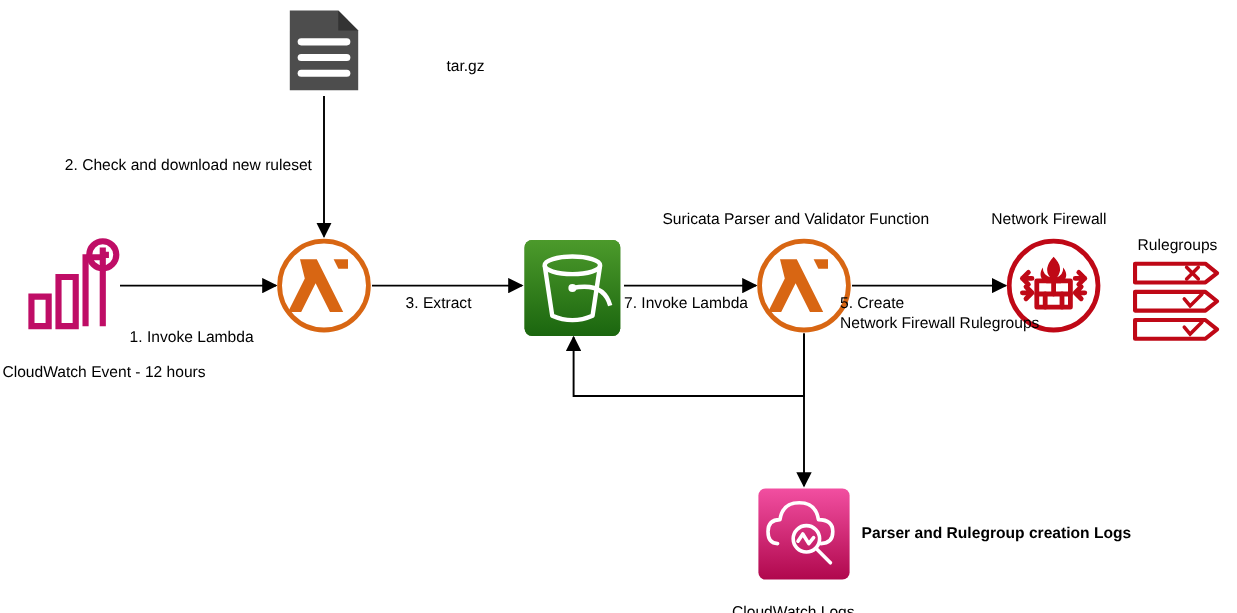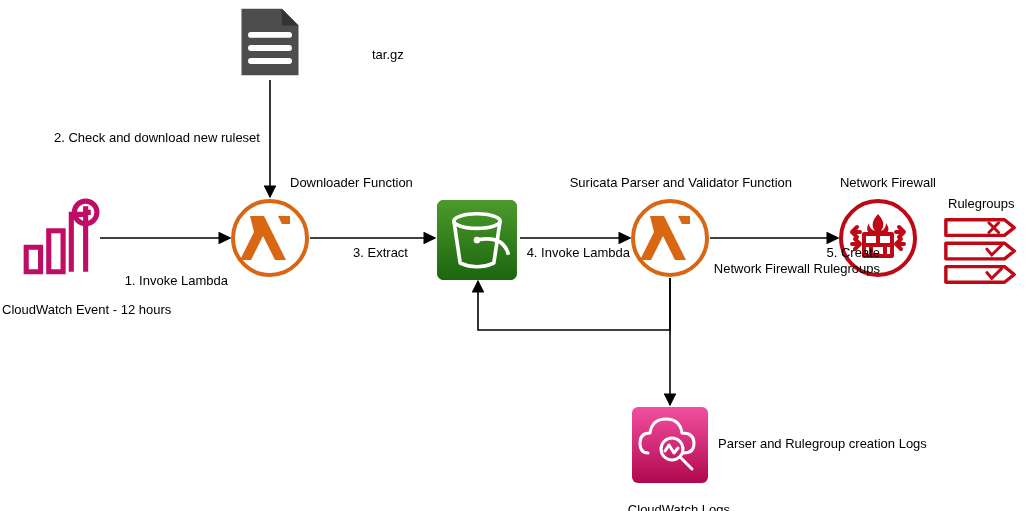--- a/index.html
+++ b/index.html
@@ -1,18 +1,18 @@
 <!DOCTYPE html>
 <html><head>
 <meta charset="utf-8">
 <style>
   html, body { margin:0; padding:0; background:#fff; }
   body { font-family:"Helvetica Neue", Arial, sans-serif; font-size:13px; color:#000; }
   .stage { position:relative; width:1031px; height:511px; }
-  .label { position:absolute; text-align:right; line-height:1.25; }
+  .label { position:absolute; text-align:left; line-height:1.25; }
   .label.left { text-align:left; }
   svg.icon { position:absolute; overflow:visible; }
   
   svg.arrows { position:absolute; left:0; top:0; width:1031px; height:511px; }
 </style>
 </head>
 <body>
 
 <div class="stage">
 
@@ -60,21 +60,20 @@
       <line x1="16" y1="48" x2="48" y2="48"></line>
     </g>
   </svg>
   <div class="label left" style="left:372px; top:47px; width:60px;">tar.gz</div>
 
   <svg class="icon" style="left:230px; top:198px;" width="80" height="80" viewBox="0 0 80 80">
     <circle cx="40" cy="40" r="37" fill="none" stroke="#d86613" stroke-width="4"></circle>
     <path d="M20 18 h14 l22 44 h-11 l-12 -24 l-12 24 h-11 l14 -28 z" fill="#d86613"></path>
     <path d="M48 18 h12 v8 h-8 z" fill="#d86613"></path>
   </svg>
-  <div class="label left" style="left:290px; top:175px; width:150px;">Downloader Function</div>
 
   <svg class="icon" style="left:435px; top:198px;" width="84" height="84" viewBox="0 0 80 80">
     <rect x="2" y="2" width="76" height="76" rx="6" fill="#3f8624"></rect>
     <rect x="2" y="2" width="76" height="76" rx="6" fill="url(#gS3)"></rect>
     <defs>
       <linearGradient id="gS3" x1="0" y1="0" x2="0" y2="1">
         <stop offset="0" stop-color="#4c9a2b"></stop>
         <stop offset="1" stop-color="#1b660f"></stop>
       </linearGradient>
     </defs>
@@ -139,22 +138,22 @@
     </defs>
     <rect x="2" y="2" width="76" height="76" rx="6" fill="url(#gCW)"></rect>
     <g stroke="#fff" stroke-width="3" fill="none" stroke-linejoin="round" stroke-linecap="round">
       <path d="M18 48 q-8 0 -8 -10 q0 -10 10 -10 q2 -14 16 -14 q14 0 16 14 q12 0 12 10 q0 10 -10 10"></path>
       <circle cx="42" cy="44" r="11"></circle>
       <line x1="51" y1="53" x2="62" y2="64"></line>
       <path d="M35 46 l4 -6 l5 8 l4 -5"></path>
     </g>
   </svg>
   <div class="label" style="left:610px; top:490px; width:120px;margin-top:12px;">CloudWatch Logs</div>
-  <div class="label left" style="left:718px; top:436px; width:240px;">Parser and Rulegroup creation Logs</div>
+  <div class="label left" style="left:718px; top:436px; width:240px;font-weight:bold;">Parser and Rulegroup creation Logs</div>
 
   <div class="label" style="left:108px; top:245px; width:120px;margin-top:28px;">1. Invoke Lambda</div>
   <div class="label left" style="left:54px; top:130px; width:220px;">2. Check and download new ruleset</div>
   <div class="label" style="left:338px; top:245px; width:70px;">3. Extract</div>
-  <div class="label" style="left:520px; top:245px; width:110px;">4. Invoke Lambda</div>
+  <div class="label" style="left:520px; top:245px; width:110px;">7. Invoke Lambda</div>
   <div class="label" style="left:700px; top:245px; width:180px; white-space:pre-line;">5. Create
 Network Firewall Rulegroups</div>
 
 </div>
 
 </body></html>

